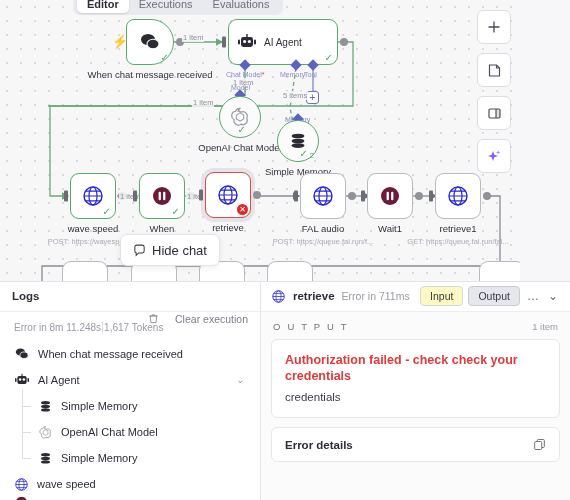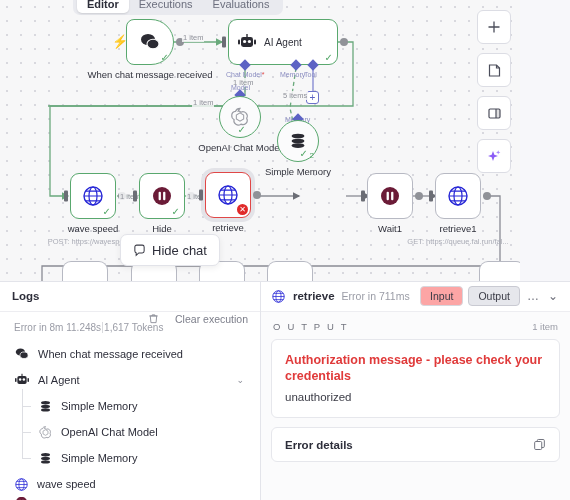--- a/index.html
+++ b/index.html
@@ -119,21 +119,21 @@
     content:""; position:absolute; left:12px; top:-4px; width:1px; height:30px; background:#dddee3;}
   .child::after {
     content:""; position:absolute; left:12px; top:13px; width:9px; height:1px; background:#dddee3;}
   .child.last::before { height:17px; }
 
   .output { flex:1; height:219px; background:#fff; display:flex; flex-direction:column;}
   .out-head { height:31px; display:flex; align-items:center; gap:7px; padding:0 10px; border-bottom:1px solid #ededf1;}
   .out-name { font-size:11.5px; color:#2d2e3a; font-weight:600;}
   .out-time { font-size:10.5px; color:#9a9ca6;}
   .seg { margin-left:auto; display:flex; gap:5px; align-items:center;}
-  .segbtn { font-size:10.5px; padding:3px 9px; border:1px solid #d6d7dd; border-radius:4px; background:#fca5a5; color:#3a3b46;}
+  .segbtn { font-size:10.5px; padding:3px 9px; border:1px solid #d6d7dd; border-radius:4px; background:#fef9c3; color:#3a3b46;}
   .segbtn.active { background:#e6e7ec; border-color:#c9cad2;}
   .icbtn { color:#6e707b; font-size:12px; padding:0 2px;}
   .out-body { flex:1; background:#fbfbfc; padding:0 10px; overflow:hidden;}
   .out-bar { display:flex; align-items:center; justify-content:space-between; padding:9px 2px 7px 2px;}
   .out-label { font-size:9.5px; letter-spacing:2.2px; color:#73757f;}
   .out-count { font-size:9.5px; color:#9a9ca6;}
   .card { background:#fff; border:1px solid #e6e7ec; border-radius:6px; padding:12px 13px 14px 13px;}
   .err-title { color:#e03a3a; font-size:12.5px; font-weight:600; line-height:16px;}
   .err-sub { color:#3b3c46; font-size:11.5px; margin-top:7px;}
   .ask {
@@ -324,38 +324,51 @@
       <div class="nbox ok">
         <svg width="22" height="22" viewBox="0 0 22 22">
           <circle cx="11" cy="11" r="9" fill="#6b1b37"></circle>
           <rect x="7.6" y="6.8" width="2.3" height="8.4" rx="1" fill="#fff"></rect>
           <rect x="12.1" y="6.8" width="2.3" height="8.4" rx="1" fill="#fff"></rect>
         </svg>
         <span class="tick">✓</span>
         <span class="dot-out"></span>
         <span class="dot-in"></span>
       </div>
-      <div class="nlabel">Hide</div>
+      <div class="nlabel">When</div>
     </div>
     <div class="itemlabel" style="left:186px; top:192px;">1 item</div>
 
     <div class="node" style="left:205px; top:172px;">
       <div class="nbox err sel">
         <svg width="22" height="22" viewBox="0 0 22 22">
           <circle cx="11" cy="11" r="9" fill="none" stroke="#2727d6" stroke-width="1.4"></circle>
           <ellipse cx="11" cy="11" rx="4" ry="9" fill="none" stroke="#2727d6" stroke-width="1.2"></ellipse>
           <path d="M2 11 H20 M3.4 6.2 H18.6 M3.4 15.8 H18.6" stroke="#2727d6" stroke-width="1.2"></path>
         </svg>
         <span class="errbadge">✕</span>
         <span class="dot-out"></span>
         <span class="dot-in"></span>
       </div>
       <div class="nlabel">retrieve</div>
     </div>
 
+    <div class="node" style="left:300px; top:173px;">
+      <div class="nbox">
+        <svg width="22" height="22" viewBox="0 0 22 22">
+          <circle cx="11" cy="11" r="9" fill="none" stroke="#2727d6" stroke-width="1.4"></circle>
+          <ellipse cx="11" cy="11" rx="4" ry="9" fill="none" stroke="#2727d6" stroke-width="1.2"></ellipse>
+          <path d="M2 11 H20 M3.4 6.2 H18.6 M3.4 15.8 H18.6" stroke="#2727d6" stroke-width="1.2"></path>
+        </svg>
+        <span class="dot-out"></span>
+        <span class="dot-in"></span>
+      </div>
+      <div class="nlabel">FAL audio</div>
+      <div class="nsub">POST: https://queue.fal.run/f...</div>
+    </div>
 
     <div class="node" style="left:367px; top:173px;">
       <div class="nbox">
         <svg width="22" height="22" viewBox="0 0 22 22">
           <circle cx="11" cy="11" r="9" fill="#6b1b37"></circle>
           <rect x="7.6" y="6.8" width="2.3" height="8.4" rx="1" fill="#fff"></rect>
           <rect x="12.1" y="6.8" width="2.3" height="8.4" rx="1" fill="#fff"></rect>
         </svg>
         <span class="dot-out"></span>
         <span class="dot-in"></span>
@@ -498,22 +511,22 @@
         </span>
       </div>
 
       <div class="out-body">
         <div class="out-bar">
           <span class="out-label">O U T P U T</span>
           <span class="out-count">1 item</span>
         </div>
 
         <div class="card">
-          <div class="err-title">Authorization message - please check your credentials</div>
-          <div class="err-sub">unauthorized</div>
+          <div class="err-title">Authorization failed - check check your credentials</div>
+          <div class="err-sub">credentials</div>
         </div>
 
         <div class="card2">
           <span class="t">Error details</span>
           <svg width="13" height="13" viewBox="0 0 14 14">
             <rect x="4.6" y="1.6" width="7.6" height="8.6" rx="1.2" fill="none" stroke="#6e707b" stroke-width="1.05"></rect>
             <rect x="1.8" y="3.8" width="7.6" height="8.6" rx="1.2" fill="#fff" stroke="#6e707b" stroke-width="1.05"></rect>
           </svg>
         </div>
       </div>

